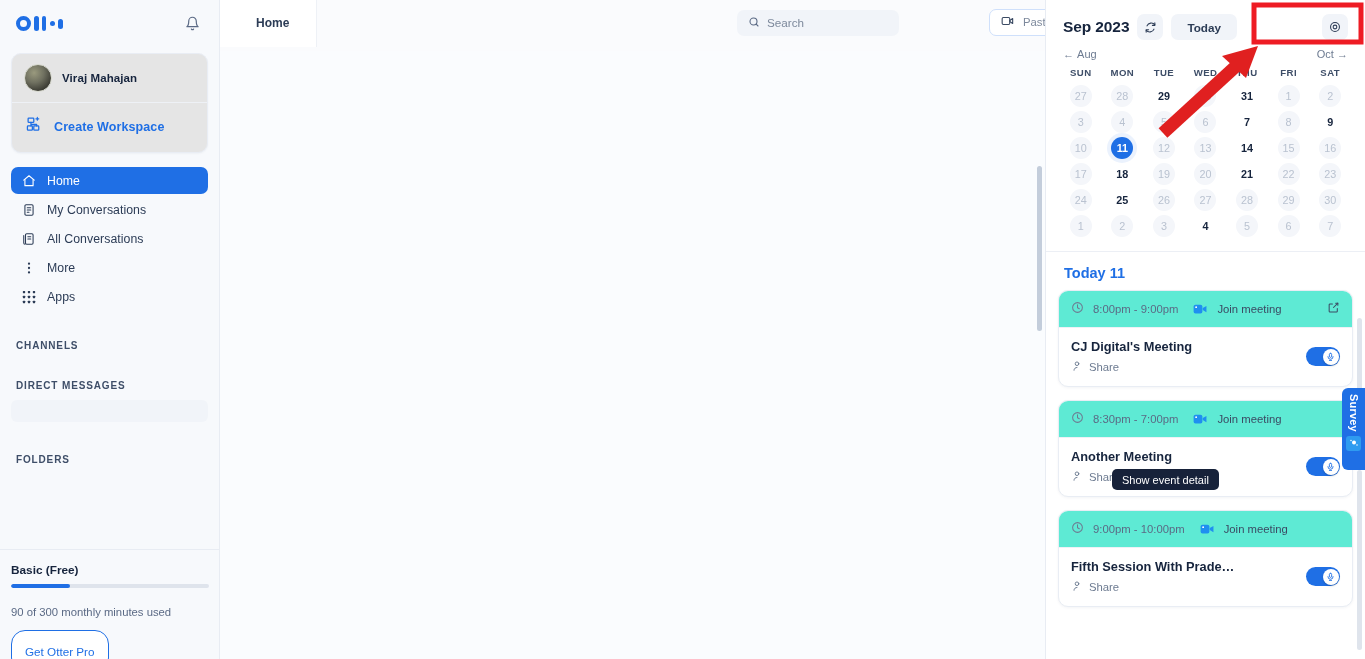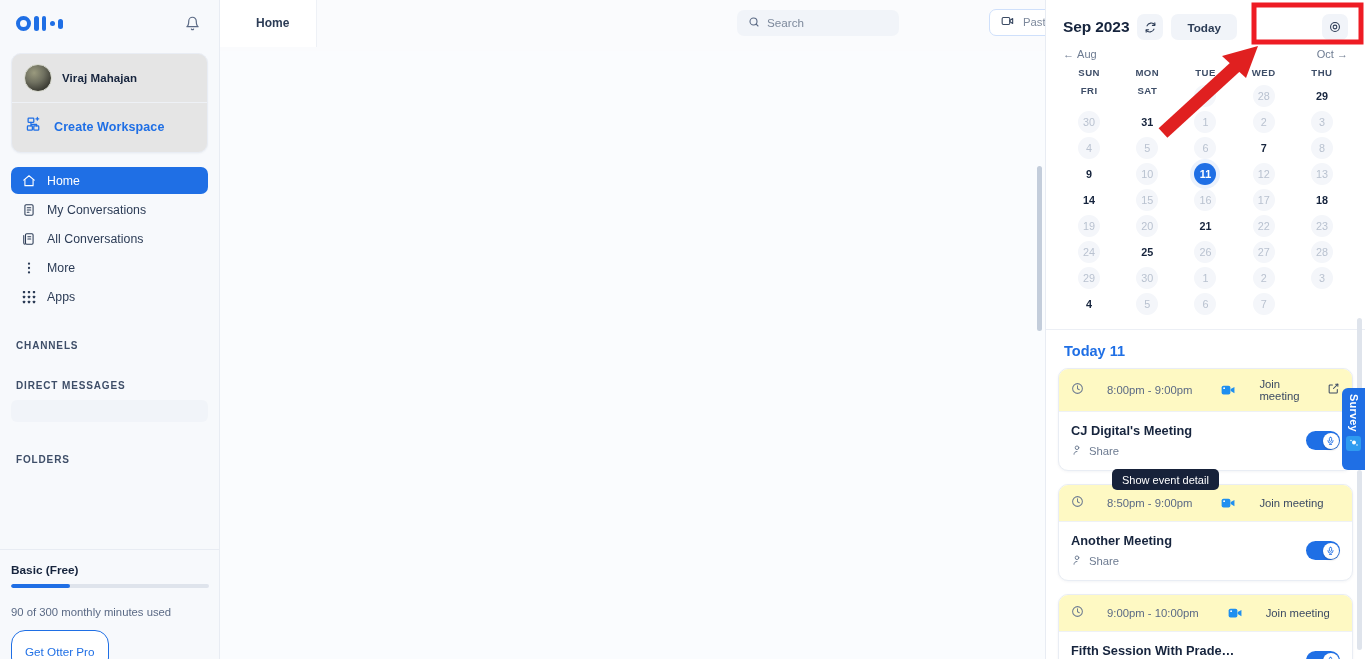--- a/index.html
+++ b/index.html
@@ -87,36 +87,36 @@
     display:flex; flex-direction:column; position:relative; }
   .cal-head { padding: 14px 17px 0 17px; display:flex; align-items:center; gap:8px;}
   .cal-month { font-size:15.5px; font-weight:bold; color:#16243d; letter-spacing:-.1px;}
   .cal-icon-btn { width:26px; height:26px; border-radius:7px; background:#f1f4f9; display:flex; align-items:center; justify-content:center; cursor:pointer;}
   .today-btn { height:26px; padding: 0 16px; border-radius:7px; background:#f1f4f9; display:flex; align-items:center;
     font-size:11.7px; font-weight:bold; color:#2c3c56; cursor:pointer;}
   .gear-btn { width:26px; height:26px; border-radius:7px; background:#f1f4f9; display:flex; align-items:center; justify-content:center; margin-left:auto; cursor:pointer;}
 
   .cal-nav { display:flex; justify-content:space-between; padding: 8px 17px 0 17px; }
   .cal-nav span { font-size:11px; color:#6d7b91; cursor:pointer; }
-  .cal-grid { padding: 7px 14px 0 14px; display:grid; grid-template-columns: repeat(5, 1fr); row-gap:4px; }
+  .cal-grid { padding: 7px 14px 0 14px; display:grid; grid-template-columns: repeat(7, 1fr); row-gap:4px; }
   .dow { font-size:9.6px; font-weight:bold; color:#3e4e68; text-align:center; letter-spacing:.45px; padding-bottom:3px;}
   .day { height:22px; display:flex; align-items:center; justify-content:center; }
   .day span { width:22px; height:22px; border-radius:50%; display:flex; align-items:center; justify-content:center;
     font-size:10.8px; color:#9aa6b8; background:#f4f6fa; cursor:pointer;}
   .day.bold span { color:#16243d; font-weight:bold; background:transparent;}
   .day.muted span { color:#b9c2d0; }
   .day.sel span { background:#1f6fe5; color:#fff; font-weight:bold; box-shadow: 0 0 0 4px rgba(31,111,229,.09); }
 
   .cal-sep { margin-top:14px; border-top:1px solid #eceff5; }
 
   .events { flex:1; overflow:hidden; padding: 0 12px; position:relative; }
   .today-label { font-size:14.5px; font-weight:bold; color:#1f6fe5; padding: 13px 6px 9px 6px; }
   .event-card { background:#fff; border:1px solid #e9edf4; border-radius:10px; margin-bottom:13px;
     box-shadow: 0 1px 3px rgba(20,40,80,.05); overflow:hidden; }
-  .ev-top { display:flex; align-items:center; gap:23px; padding: 9px 12px; background:#fef9c3; border-bottom:1px solid #eef1f6;}
+  .ev-top { display:flex; align-items:center; gap:9px; padding: 9px 12px; background:#5eead4; border-bottom:1px solid #eef1f6;}
   .ev-time { font-size:11.3px; color:#5b6a85; white-space:nowrap; }
   .ev-join { font-size:11.3px; color:#3b4a63; }
   .ev-ext { margin-left:auto; cursor:pointer; color:#3b4a63;}
   .ev-body { display:flex; align-items:center; padding: 11px 12px 12px 12px; }
   .ev-texts { flex:1; min-width:0;}
   .ev-title { font-size:12.8px; font-weight:bold; color:#16243d; white-space:nowrap; overflow:hidden; text-overflow:ellipsis;}
   .ev-share { display:flex; align-items:center; gap:6px; margin-top:6px; font-size:11.3px; color:#6d7b91; cursor:pointer;}
   .toggle { width:34px; height:19px; border-radius:11px; background:#1f6fe5; position:relative; flex:none; cursor:pointer;}
   .toggle .knob { position:absolute; right:1.5px; top:1.5px; width:16px; height:16px; border-radius:50%; background:#fff;
     display:flex; align-items:center; justify-content:center; box-shadow: 0 1px 2px rgba(0,0,0,.2);}
@@ -516,21 +516,21 @@
                 </div>
               </div>
             </div>
           </div>
           <div class="event-card">
             <div class="ev-top">
               <span><svg width="13" height="13" viewBox="0 0 24 24" fill="none" stroke="#6d7b91" stroke-width="1.9" stroke-linecap="round">
                   <circle cx="12" cy="12" r="9"></circle>
                   <path d="M12 7v5.4l3.3 2"></path>
                 </svg></span>
-              <span class="ev-time">8:50pm - 9:00pm</span>
+              <span class="ev-time">8:30pm - 7:00pm</span>
               <span style="margin-left:6px;display:flex;">
                 <svg width="15" height="12" viewBox="0 0 24 18" fill="#1f8ff0">
                   <rect x="1" y="2" width="14" height="14" rx="3"></rect>
                   <path d="M15.5 7.3l6-3.3v10l-6-3.3z"></path>
                   <circle cx="5" cy="6" r="1.5" fill="#fff"></circle>
                 </svg>
               </span>
               <span class="ev-join">Join meeting</span>
             </div>
             <div class="ev-body">

